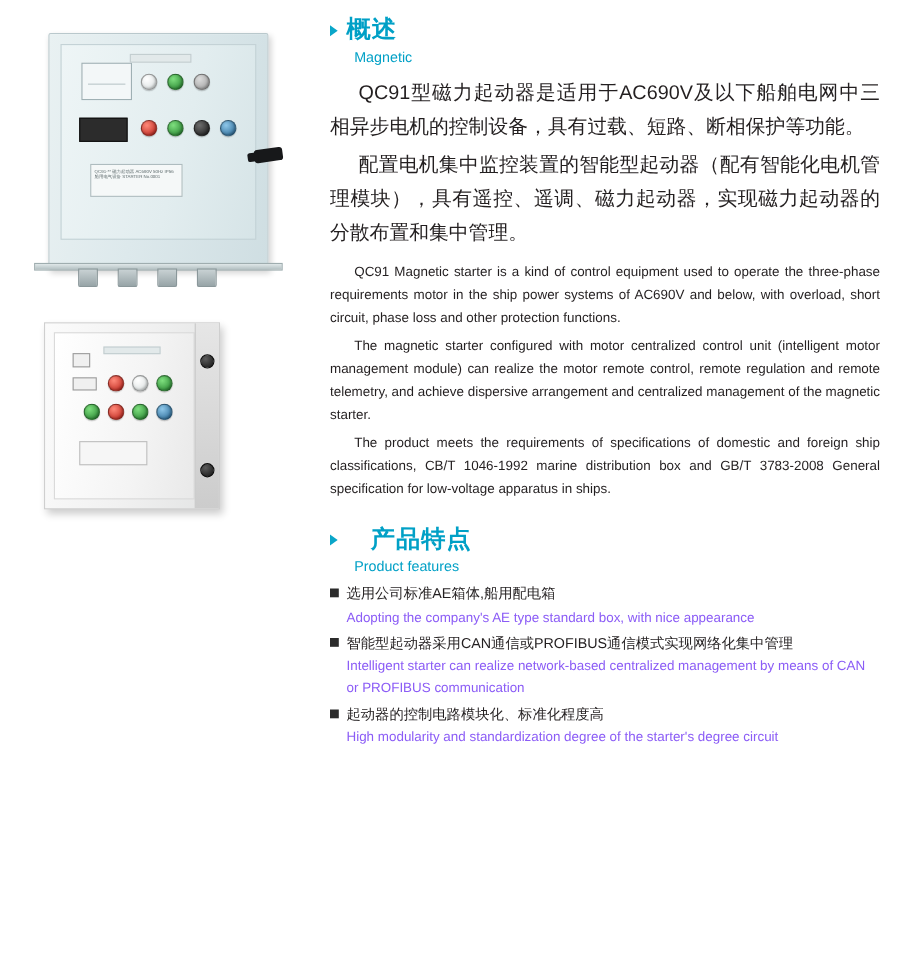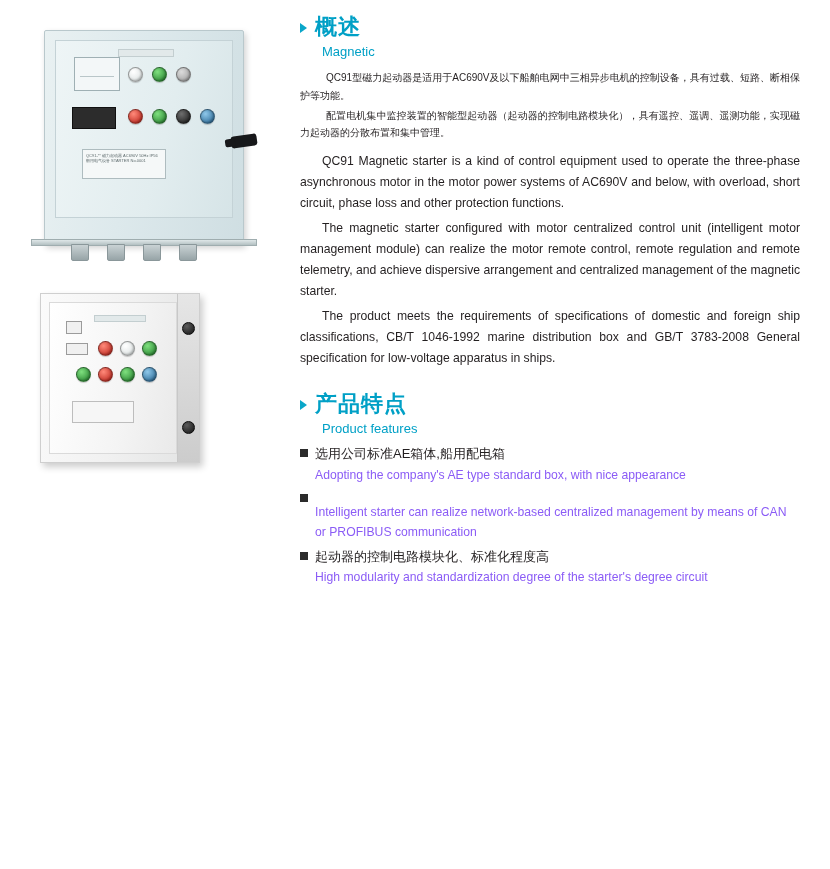--- a/index.html
+++ b/index.html
@@ -197,21 +197,21 @@
     margin: 0;
     letter-spacing: 1px;
     line-height: 1.2;
   }
   .en-title {
     font-size: 13px;
     color: #00a0c6;
     margin: 4px 0 10px 22px;
   }
   p.cn-para {
-    font-size: 10px;
+    font-size: 18px;
     line-height: 1.72;
     margin: 0 0 3px 0;
     text-align: justify;
     text-indent: 26px;
     color: #231f20;
   }
   p.en-para {
     font-size: 12.2px;
     line-height: 1.72;
     margin: 0 0 4px 0;
@@ -313,45 +313,46 @@
 
   <div class="right-col">
 
     <div class="sec-head">
       <span class="tri"></span>
       <h1 class="cn-title">概述</h1>
     </div>
     <div class="en-title">Magnetic</div>
 
     <p class="cn-para">QC91型磁力起动器是适用于AC690V及以下船舶电网中三相异步电机的控制设备，具有过载、短路、断相保护等功能。</p>
-    <p class="cn-para">配置电机集中监控装置的智能型起动器（起动器的控制电路模块化），具有遥控、遥调、遥测功能，实现磁力起动器的分散布置和集中管理。</p>
-
-    <p class="en-para" style="margin-top:10px;">QC91 Magnetic starter is a kind of control equipment used to operate the three-phase asynchronous motor in the motor power systems of AC690V and below, with overload, short circuit, phase loss and other protection functions.</p>
+    <p class="cn-para">配置电机集中监控装置的智能型起动器（配有智能化电机管理模块），具有遥控、遥调、磁力起动器，实现磁力起动器的分散布置和集中管理。</p>
+
+    <p class="en-para" style="margin-top:10px;">QC91 Magnetic starter is a kind of control equipment used to operate the three-phase requirements motor in the ship power systems of AC690V and below, with overload, short circuit, phase loss and other protection functions.</p>
     <p class="en-para">The magnetic starter configured with motor centralized control unit (intelligent motor management module) can realize the motor remote control, remote regulation and remote telemetry, and achieve dispersive arrangement and centralized management of the magnetic starter.</p>
     <p class="en-para">The product meets the requirements of specifications of domestic and foreign ship classifications, CB/T 1046-1992 marine distribution box and GB/T 3783-2008 General specification for low-voltage apparatus in ships.</p>
 
-    <div class="sec-head" style="margin-top:22px;">
+    <div class="sec-head" style="margin-top:22px;gap:22px;">
       <span class="tri"></span>
       <h1 class="cn-title">产品特点</h1>
     </div>
     <div class="en-title" style="margin-bottom:8px;">Product features</div>
 
     <div class="features">
 
       <div class="feat-item">
         <div class="feat-cn">
           <span class="sq-bullet"></span>
           <span>选用公司标准AE箱体,船用配电箱</span>
         </div>
         <div class="feat-en">Adopting the company's AE type standard box, with nice appearance</div>
       </div>
 
       <div class="feat-item">
         <div class="feat-cn">
           <span class="sq-bullet"></span>
+          <span>智能型起动器采用CAN通信或PROFIBUS通信模式实现网络化集中管理</span>
         </div>
         <div class="feat-en">Intelligent starter can realize network-based centralized management by means of CAN or PROFIBUS communication</div>
       </div>
 
       <div class="feat-item">
         <div class="feat-cn">
           <span class="sq-bullet"></span>
           <span>起动器的控制电路模块化、标准化程度高</span>
         </div>
         <div class="feat-en">High modularity and standardization degree of the starter's degree circuit</div>

